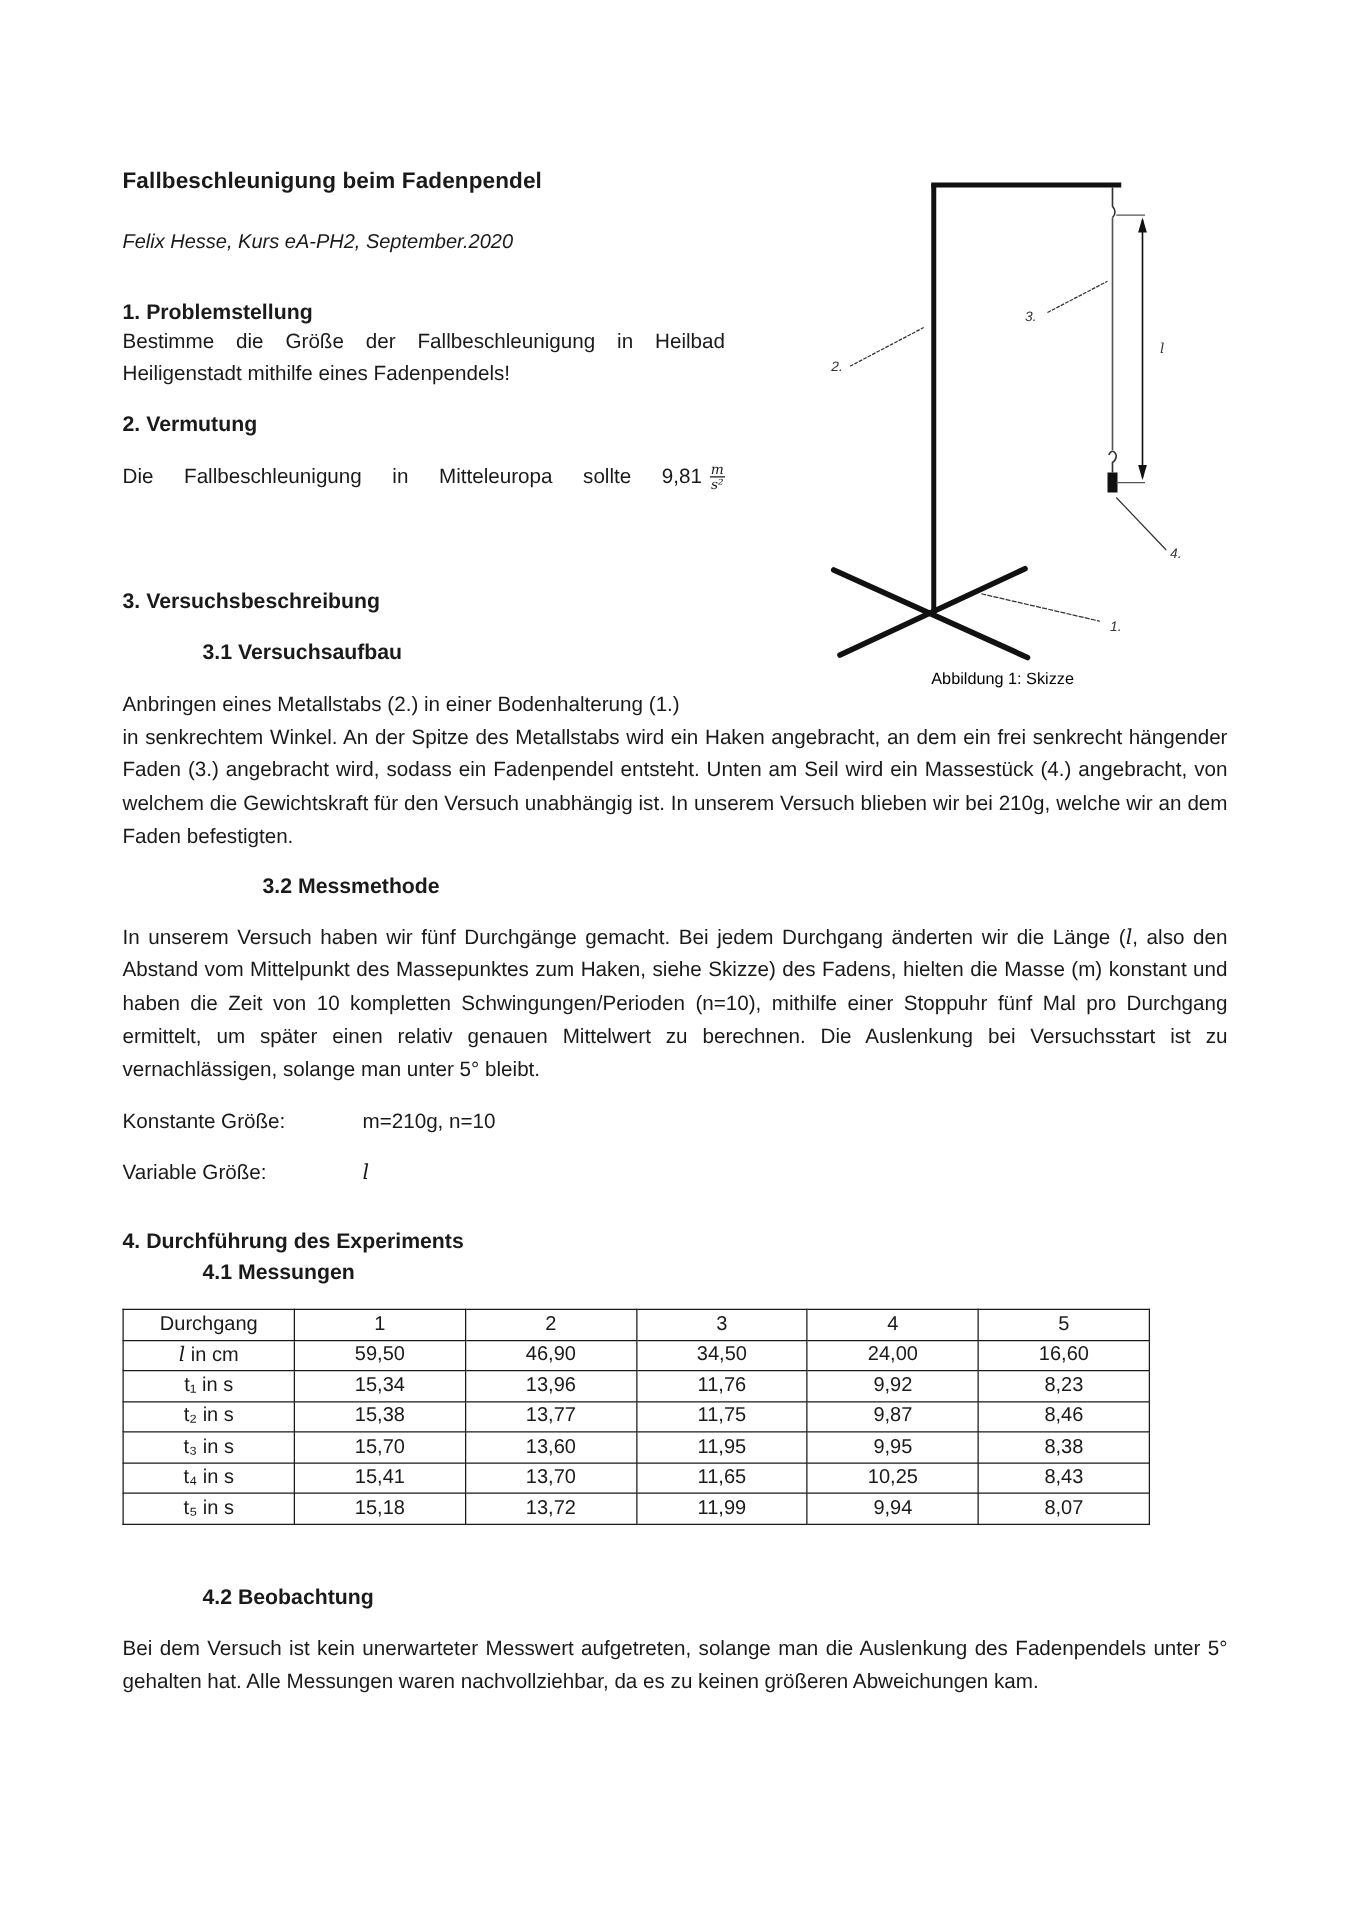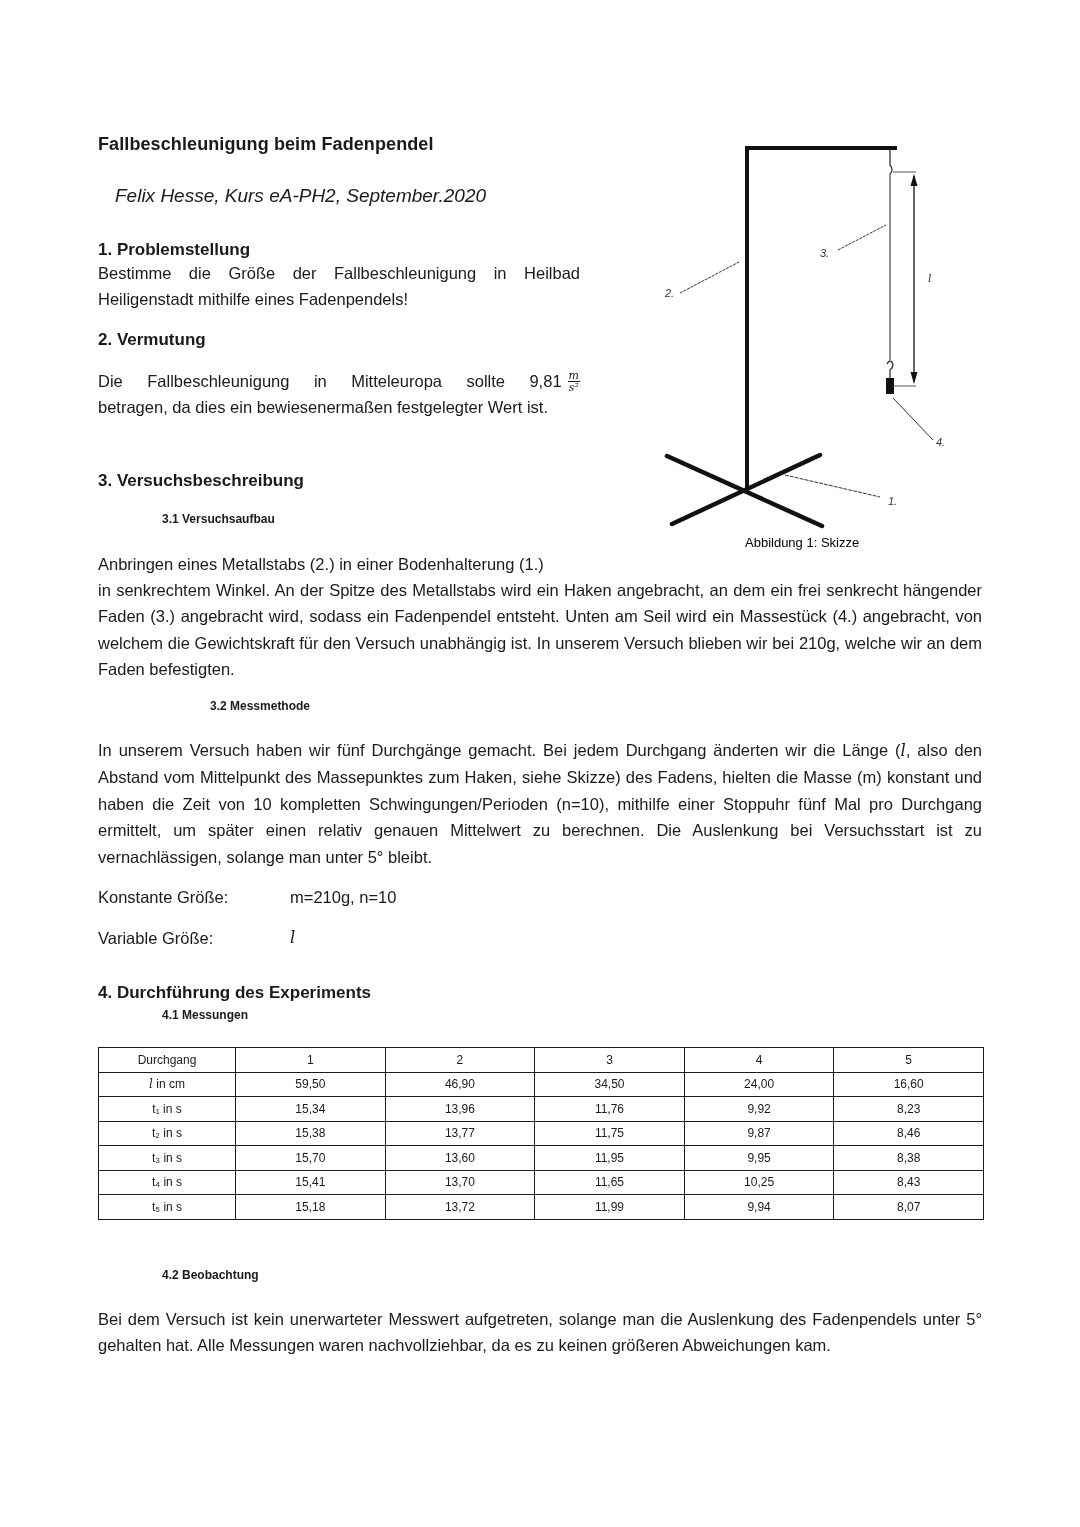--- a/index.html
+++ b/index.html
@@ -4,32 +4,32 @@
 <style>
   html, body { margin: 0; padding: 0; background: #ffffff; }
   body {
     width: 1080px; height: 1527px; position: relative; overflow: hidden;
     font-family: "Liberation Sans", "DejaVu Sans", sans-serif;
     color: #1a1a1a;
   }
   .page { position: absolute; left: 0; top: 0; width: 1080px; height: 1527px; }
   .abs { position: absolute; }
   .title { left: 98px; top: 134px; font-size: 18px; font-weight: bold; letter-spacing: 0.1px; white-space: nowrap; }
-  .author { left: 115px; top: 185px; font-size: 19px; font-style: italic; white-space: nowrap; }
+  .author { left: 98px; top: 185px; font-size: 16px; font-style: italic; white-space: nowrap; }
   .h1 { font-size: 17px; font-weight: bold; white-space: nowrap; }
-  .h2 { font-size: 12px; font-weight: bold; white-space: nowrap; }
+  .h2 { font-size: 17px; font-weight: bold; white-space: nowrap; }
   .body { font-size: 16.5px; line-height: 26.4px; }
   .just { text-align: justify; text-align-last: left; }
   .frac { display: inline-block; vertical-align: middle; text-align: center; font-family: "DejaVu Serif", serif; font-style: italic; font-size: 11px; line-height: 11px; margin-left: 6px; }
   .frac .num { display: block; border-bottom: 1px solid #1a1a1a; padding: 0 1px; }
   .frac .den { display: block; }
   .italic-l { font-family: "DejaVu Serif", serif; font-style: italic; }
   table.mess {
-    position: absolute; left: 98px; top: 1047px; width: 886px;
-    border-collapse: collapse; font-size: 12px;
+    position: absolute; left: 98px; top: 1047px; width: 822px;
+    border-collapse: collapse; font-size: 16px;
   }
   table.mess td {
     border: 1.5px solid #1a1a1a; text-align: center; height: 23.5px; padding: 0; line-height: 22px;
   }
   table.mess td.first { width: 136px; }
   .caption { left: 745px; top: 535px; font-size: 13px; color: #000000; white-space: nowrap; }
   .fig-label { font-size: 11px; font-style: italic; fill: #333; font-family: "Liberation Sans", sans-serif; }
 </style>
 </head>
 <body>
@@ -44,21 +44,20 @@
 
   <div class="abs h1" style="left:98px; top:330px;">2. Vermutung</div>
   <div class="abs body" style="left:98px; top:367px; width:482px;">
     <div style="display:flex; justify-content:space-between; align-items:center; height:28px;">
       <span style="flex:1; text-align:justify; text-align-last:justify;">Die Fallbeschleunigung in Mitteleuropa sollte 9,81</span>
       <span class="frac">
         <span class="num">m</span>
         <span class="den">s²</span>
       </span>
     </div>
-    <div class="just" style="margin-top:-1px;">betragen, da dies ein bewiesenermaßen festgelegter Wert ist.</div>
   </div>
 
   <div class="abs h1" style="left:98px; top:471px;">3. Versuchsbeschreibung</div>
   <div class="abs h2" style="left:162px; top:512px;">3.1 Versuchsaufbau</div>
 
   <div class="abs body" style="left:98px; top:551px; width:884px;">Anbringen eines Metallstabs (2.) in einer Bodenhalterung (1.)</div>
   <div class="abs body just" style="left:98px; top:577px; width:884px;">in senkrechtem Winkel. An der Spitze des Metallstabs wird ein Haken angebracht, an dem ein frei senkrecht hängender Faden (3.) angebracht wird, sodass ein Fadenpendel entsteht. Unten am Seil wird ein Massestück (4.) angebracht, von welchem die Gewichtskraft für den Versuch unabhängig ist. In unserem Versuch blieben wir bei 210g, welche wir an dem Faden befestigten.</div>
 
   <div class="abs h2" style="left:162px; top:699px;margin-left:48px;">
     <span>3.2 Messmethode</span>

